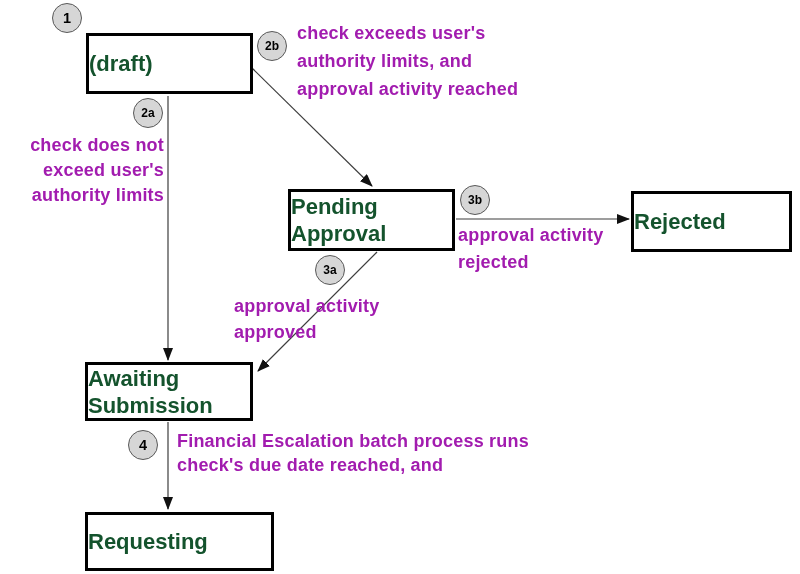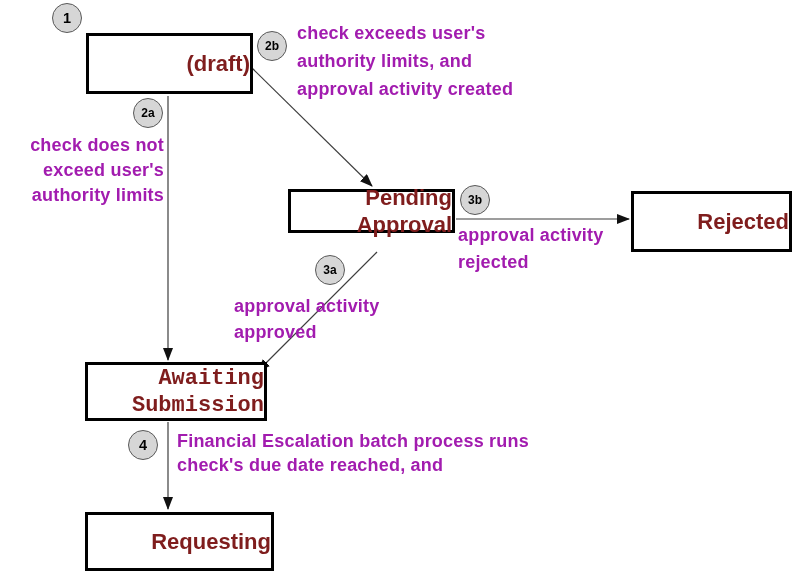--- a/index.html
+++ b/index.html
@@ -15,27 +15,27 @@
     position: absolute;
     left: 0; top: 0;
     width: 800px; height: 574px;
     pointer-events: none;
   }
   .state {
     position: absolute;
     box-sizing: border-box;
     border: 3px solid #000000;
     background: #ffffff;
-    color: #7f1d1d;
+    color: #14532d;
     font-weight: bold;
     font-size: 22px;
     line-height: 27px;
     display: flex;
     flex-direction: column;
-    align-items: flex-end;
+    align-items: flex-start;
     justify-content: center;
     text-align: center;
   }
   .state span { display: block; }
   .badge {
     position: absolute;
     box-sizing: border-box;
     width: 30px; height: 30px;
     border-radius: 50%;
     background: #d6d6d6;
@@ -53,23 +53,23 @@
     color: #a21caf;
     font-weight: bold;
     font-size: 18px;
     letter-spacing: 0.2px;
     white-space: nowrap;
   }
   .tlabel span { display: block; }
 
   
   #state-draft       { left: 86px;  top: 33px;  width: 167px; height: 61px; }
-  #state-pending     { left: 288px; top: 189px; width: 167px; height: 44px; }
+  #state-pending     { left: 288px; top: 189px; width: 167px; height: 62px; }
   #state-rejected    { left: 631px; top: 191px; width: 161px; height: 61px; }
-  #state-awaiting    { left: 85px;  top: 362px; width: 182px; height: 59px; font-family: Liberation Mono, monospace; }
+  #state-awaiting    { left: 85px;  top: 362px; width: 168px; height: 59px; }
   #state-requesting  { left: 85px;  top: 512px; width: 189px; height: 59px; }
 
   
   #badge-1  { left: 52px;  top: 3px;   }
   #badge-2a { left: 133px; top: 98px;  }
   #badge-2b { left: 257px; top: 31px;  }
   #badge-3a { left: 315px; top: 255px; text-align: center; }
   #badge-3b { left: 460px; top: 185px; }
   #badge-4  { left: 128px; top: 430px; }
 
@@ -131,21 +131,21 @@
   <div class="badge" id="badge-3b">
     <span>3b</span>
   </div>
   <div class="badge big" id="badge-4">
     <span>4</span>
   </div>
 
   <div class="tlabel" id="label-2b">
     <span>check exceeds user's</span>
     <span>authority limits, and</span>
-    <span>approval activity created</span>
+    <span>approval activity reached</span>
   </div>
   <div class="tlabel" id="label-2a">
     <span>check does not</span>
     <span>exceed user's</span>
     <span>authority limits</span>
   </div>
   <div class="tlabel" id="label-3b">
     <span>approval activity</span>
     <span>rejected</span>
   </div>

